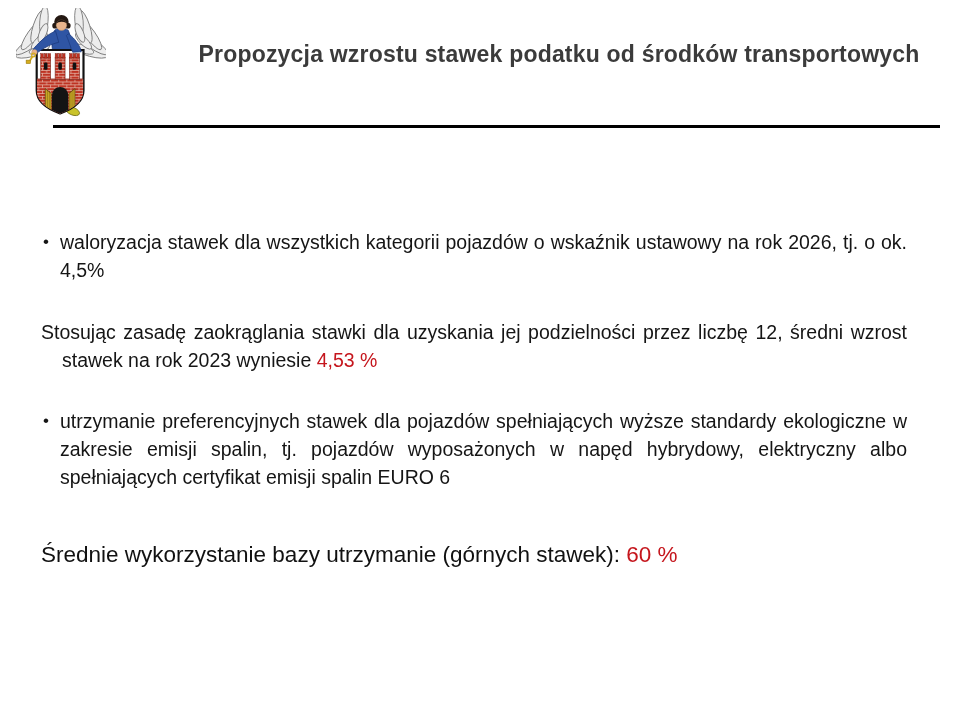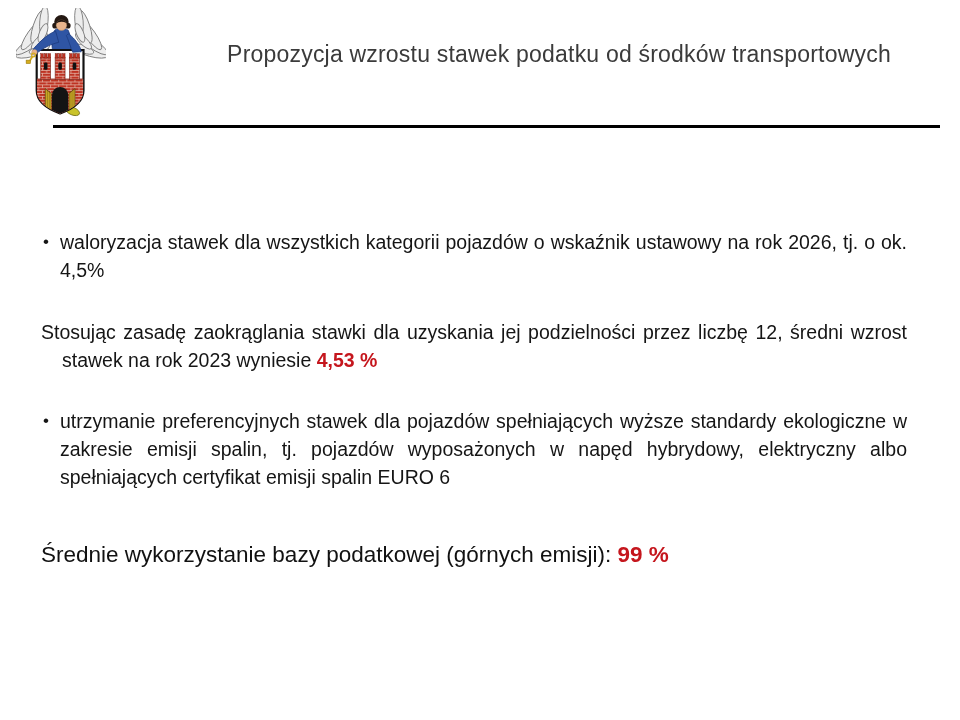--- a/index.html
+++ b/index.html
@@ -14,21 +14,21 @@
   .slide{position:absolute;inset:0;}
 
   
   .logo{
     position:absolute;left:16px;top:8px;width:90px;height:120px;
   }
   .logo svg{width:100%;height:100%;display:block;}
   .title{
     position:absolute;left:180px;right:22px;top:38px;
     margin:0;
-    font-size:23px;font-weight:400;line-height:32px;
+    font-size:23px;font-weight:700;line-height:32px;
     color:#3b3b3b;
     text-align:center;
     letter-spacing:.2px;
   }
   .rule{
     position:absolute;left:53px;top:125px;width:887px;height:3px;
     background:#000000;
   }
 
   
@@ -51,21 +51,21 @@
     padding-left:21px;
     text-indent:-21px;
     text-align:justify;
   }
   .bullet-item.last{margin-bottom:49px;}
   .summary{
     margin:0;
     font-size:22.5px;line-height:30px;
     color:#111111;
   }
-  .hl{font-weight:bold;}
+  .hl{font-weight:normal;}
 </style>
 </head>
 <body>
 
 <div class="slide">
 
   <div class="logo">
     <svg viewBox="0 0 100 130" xmlns="http://www.w3.org/2000/svg">
       <defs>
         <pattern id="brick" width="9" height="6.4" patternUnits="userSpaceOnUse">
@@ -178,16 +178,16 @@
       <span>waloryzacja stawek dla wszystkich kategorii pojazdów o wskaźnik ustawowy na rok 2026, tj. o ok. 4,5%</span>
     </div>
 
     <p class="para"><span>Stosując zasadę zaokrąglania stawki dla uzyskania jej podzielności przez liczbę 12, średni wzrost stawek na rok 2023 wyniesie </span><span class="hl" style="color: rgb(197, 22, 29);">4,53 %</span></p>
 
     <div class="bullet-item last">
       <span class="bullet">•</span>
       <span>utrzymanie  preferencyjnych stawek dla pojazdów spełniających wyższe standardy ekologiczne w zakresie emisji spalin, tj. pojazdów wyposażonych w napęd hybrydowy, elektryczny albo spełniających certyfikat emisji spalin EURO 6</span>
     </div>
 
-    <p class="summary"><span>Średnie wykorzystanie bazy podatkowej (górnych emisji): </span><span class="hl" style="color: rgb(197, 22, 29);">99 %</span></p>
+    <p class="summary"><span>Średnie wykorzystanie bazy utrzymanie (górnych stawek): </span><span class="hl" style="color: rgb(197, 22, 29);">60 %</span></p>
 
   </div>
 </div>
 
 </body></html>

